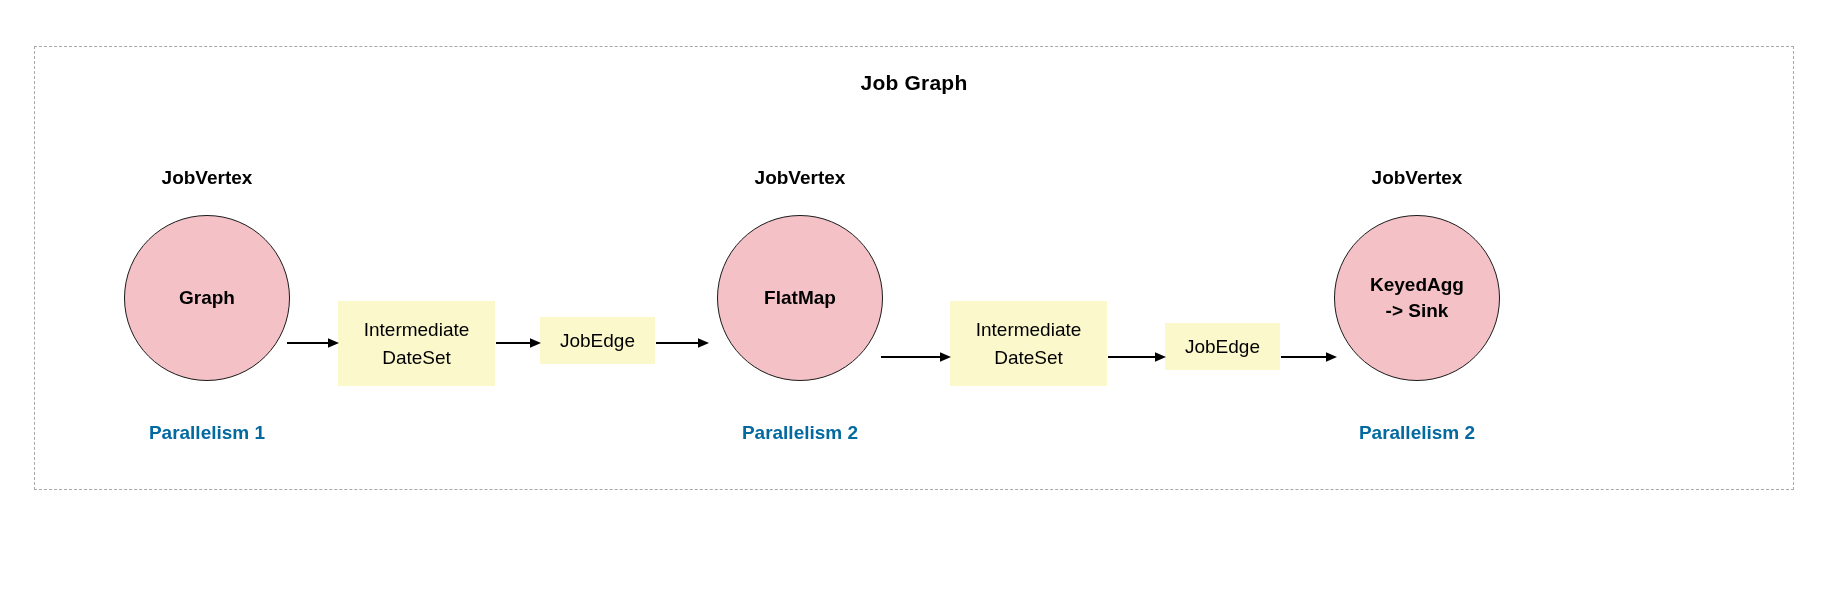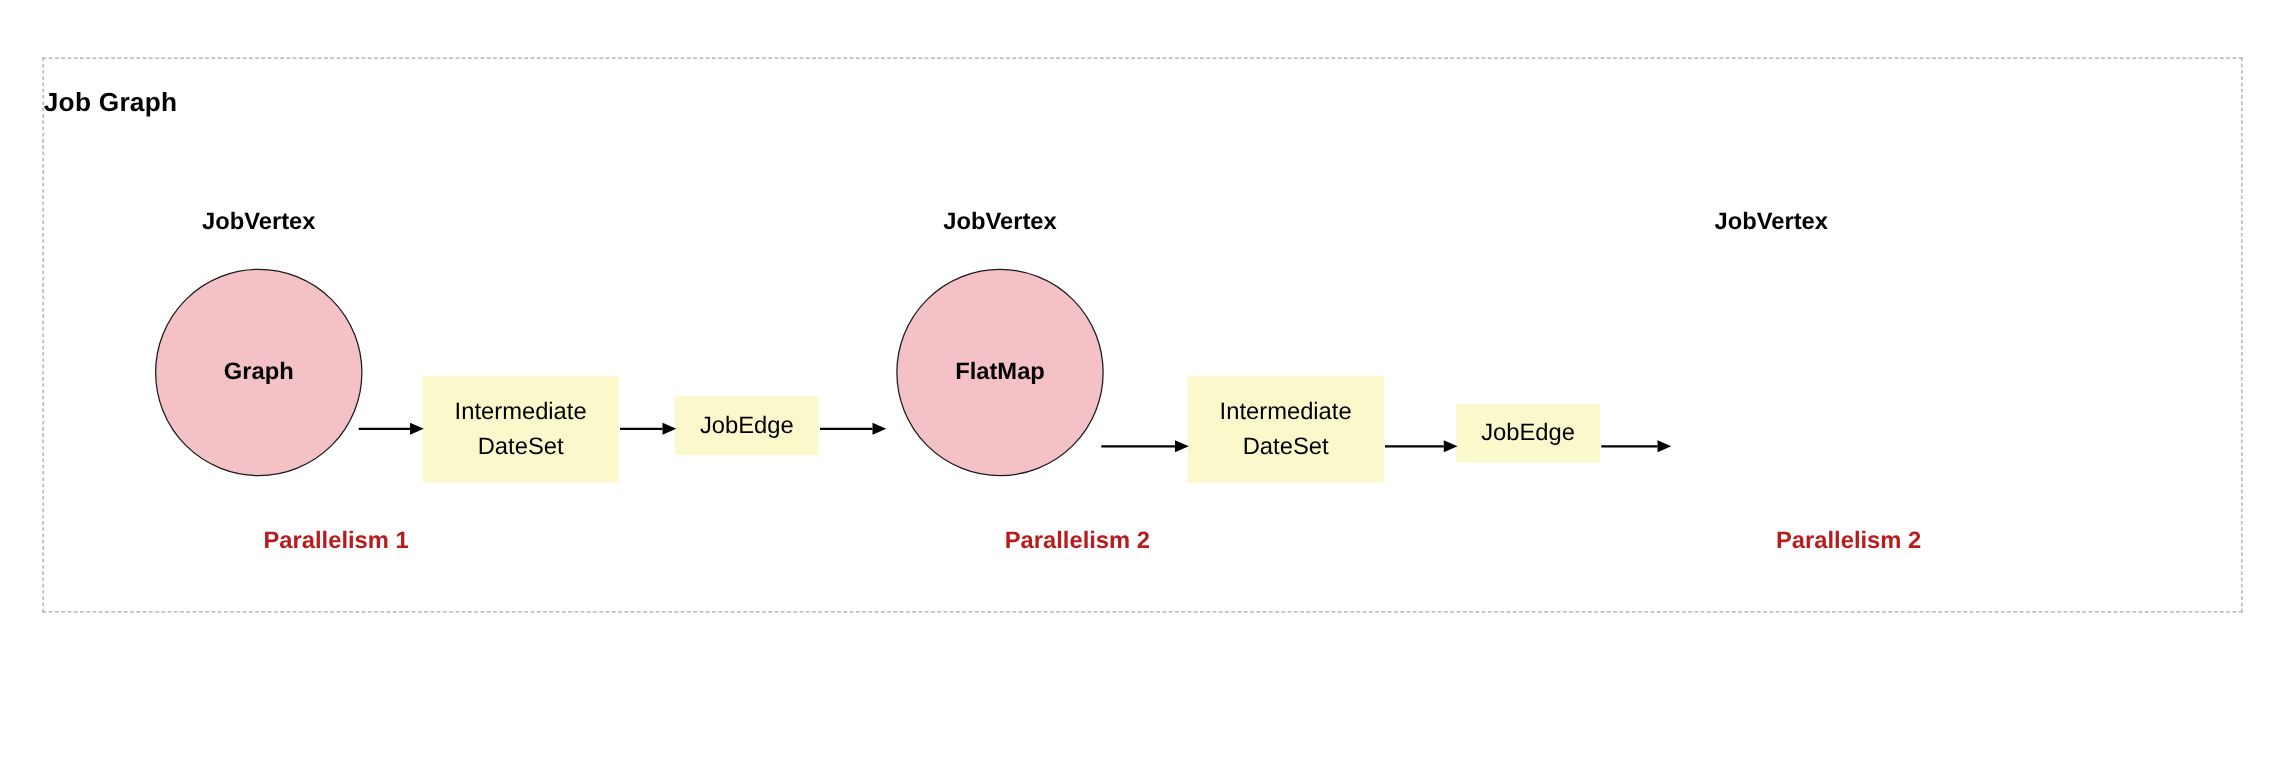--- a/index.html
+++ b/index.html
@@ -29,20 +29,21 @@
     border: 1.5px dashed #a8a8a8;
     box-sizing: border-box;
     background: transparent;
   }
 
   .graph-title {
     position: absolute;
     left: 0;
     top: 24px;
     width: 100%;
+    text-align: center;
     font-size: 21px;
     font-weight: bold;
     color: #000000;
     letter-spacing: 0.2px;
   }
 
   
   .vertex-col {
     position: absolute;
     width: 240px;
@@ -59,24 +60,24 @@
     width: 100%;
     text-align: center;
     font-size: 19px;
     font-weight: bold;
     color: #000000;
   }
   .vertex-parallelism {
     position: absolute;
     top: 375px;
     width: 100%;
-    text-align: right;
-    font-size: 19px;
-    font-weight: bold;
-    color: #b91c1c;
+    text-align: center;
+    font-size: 19px;
+    font-weight: bold;
+    color: #0369a1;
   }
 
   .vertex-circle {
     position: absolute;
     top: 168px;
     left: 50%;
     transform: translateX(-50%);
     width: 166px;
     height: 166px;
     border-radius: 50%;
@@ -150,20 +151,24 @@
     <div class="vertex-col c2">
       <div class="vertex-caption">JobVertex</div>
       <div class="vertex-circle">
         <span class="vertex-label">FlatMap</span>
       </div>
       <div class="vertex-parallelism">Parallelism 2</div>
     </div>
 
     <div class="vertex-col c3">
       <div class="vertex-caption">JobVertex</div>
+      <div class="vertex-circle">
+        <span class="vertex-label">KeyedAgg
+-&gt; Sink</span>
+      </div>
       <div class="vertex-parallelism">Parallelism 2</div>
     </div>
 
     <div class="yellow-box ds1">Intermediate
 DateSet</div>
 
     <div class="yellow-box je1">JobEdge</div>
 
     <div class="yellow-box ds2">Intermediate
 DateSet</div>

